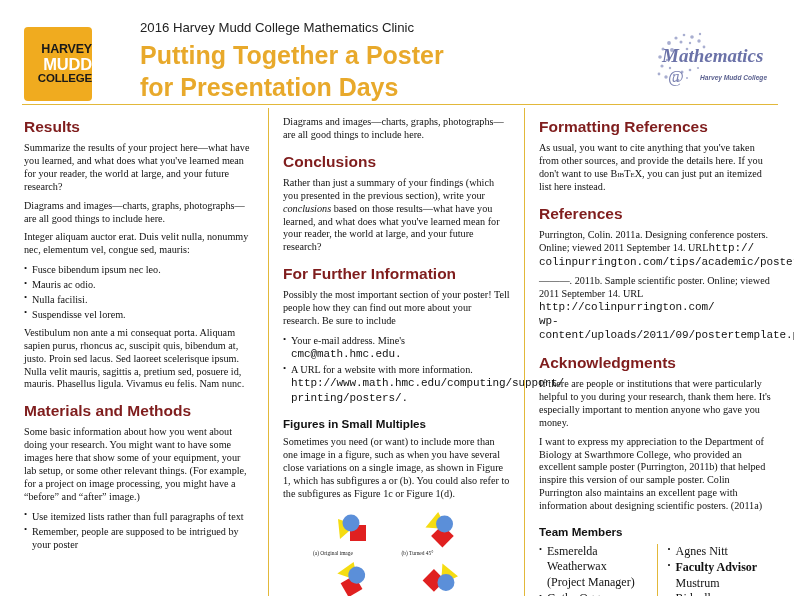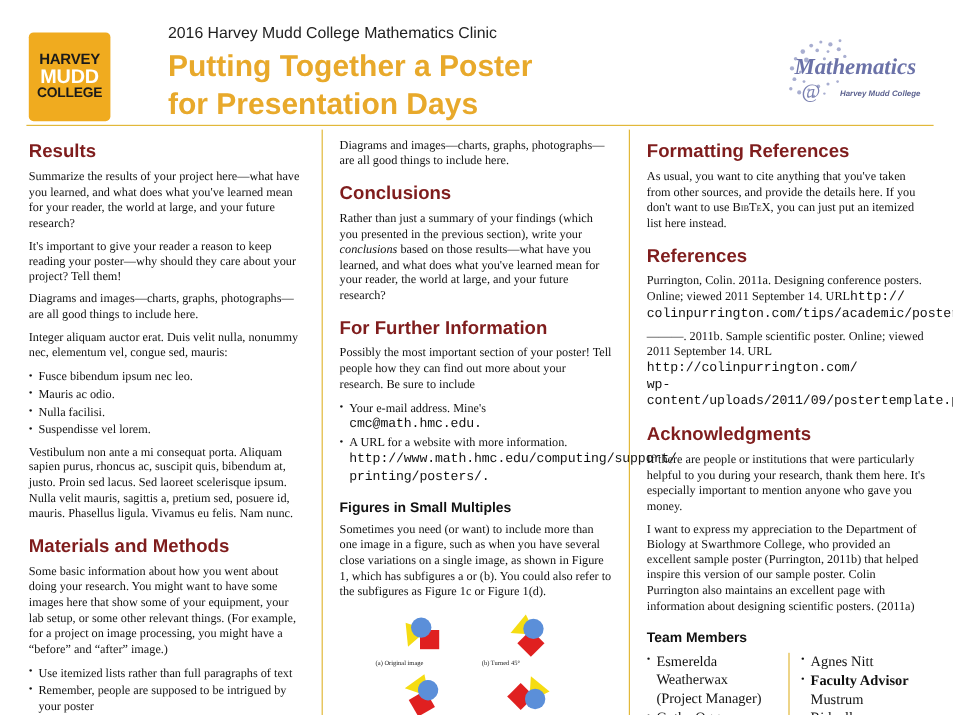--- a/index.html
+++ b/index.html
@@ -12,21 +12,21 @@
     overflow:hidden;
   }
   .poster { position:relative; width:794px; height:596px; padding:0; }
 
   
   .header { position:relative; height:104px; }
   .logo-hmc {
     position:absolute; left:24px; top:27px;
     width:68px; height:74px;
     background:#f0ab1f; border-radius:4px;
-    display:flex; flex-direction:column; align-items:center; justify-content:center;
+    display:flex; flex-direction:column; align-items:flex-end; justify-content:center;
     font-family:"Liberation Sans", sans-serif;
     font-weight:bold; line-height:1.02; letter-spacing:-0.2px;
   }
   .logo-hmc span { display:block; text-align:center; }
   .lg1 { font-size:12.5px; color:#1a1a1a; }
   .lg2 { font-size:16.5px; color:#ffffff; }
   .lg3 { font-size:11.5px; color:#1a1a1a; }
 
   .header-text {
     position:absolute; left:140px; right:150px; top:20px;
@@ -179,21 +179,20 @@
     </div>
 
     <div class="rule-top"></div>
   </div>
 
   <div class="columns">
 
     <div class="col col-1">
       <h2 class="sec first">Results</h2>
       <p class="body">Summarize the results of your project here—what have you learned, and what does what you've learned mean for your reader, the world at large, and your future research?</p>
-      <p class="body">It's important to give your reader a reason to keep reading your poster—why should they care about your project? Tell them!</p>
       <p class="body">Diagrams and images—charts, graphs, photographs—are all good things to include here.</p>
       <p class="body">Integer aliquam auctor erat. Duis velit nulla, nonummy nec, elementum vel, congue sed, mauris:</p>
       <ul class="items">
         <li>Fusce bibendum ipsum nec leo.</li>
         <li>Mauris ac odio.</li>
         <li>Nulla facilisi.</li>
         <li>Suspendisse vel lorem.</li>
       </ul>
       <p class="body">Vestibulum non ante a mi consequat porta. Aliquam sapien purus, rhoncus ac, suscipit quis, bibendum at, justo. Proin sed lacus. Sed laoreet scelerisque ipsum. Nulla velit mauris, sagittis a, pretium sed, posuere id, mauris. Phasellus ligula. Vivamus eu felis. Nam nunc.</p>
 

